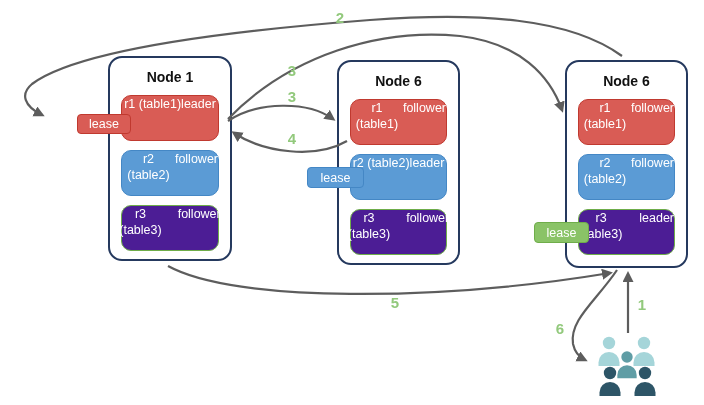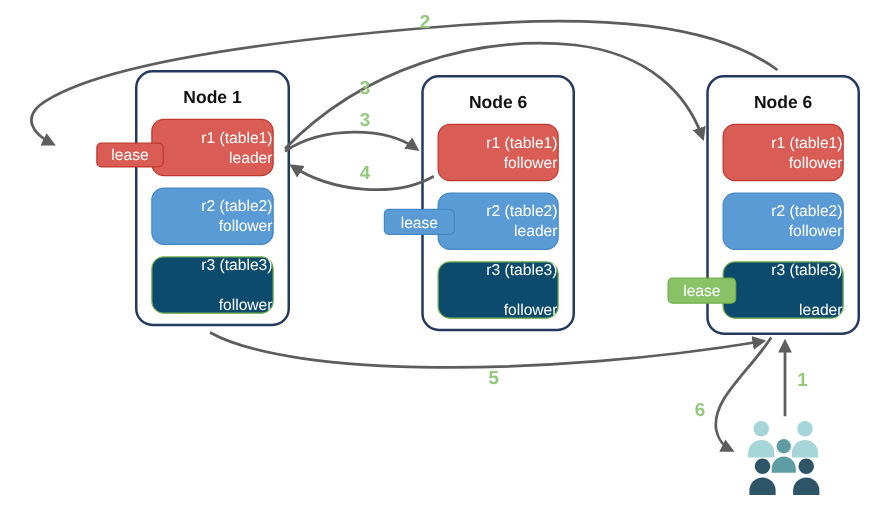--- a/index.html
+++ b/index.html
@@ -12,26 +12,26 @@
     position:absolute;box-sizing:border-box;background:#ffffff;
     border:2px solid #25395e;border-radius:14px;z-index:2;
   }
   .node-title{
     position:absolute;top:11px;left:0;right:0;text-align:center;
     font-size:14px;font-weight:bold;color:#111111;
   }
   .replica{
     position:absolute;left:11px;right:11px;height:46px;box-sizing:border-box;
     border-radius:10px;color:#ffffff;font-size:12.5px;line-height:16px;
-    display:flex;flex-direction:column;align-items:flex-end;justify-content:center;
+    display:flex;flex-direction:row;align-items:flex-start;justify-content:center;
     text-align:center;
   }
   .replica.red{background:#d95c55;border:1.5px solid #c0392f;}
   .replica.blue{background:#5b9bd5;border:1.5px solid #4487c5;}
-  .replica.green{background:#0c4a6e;border:1.5px solid #6fad4a;gap:16px;}
+  .replica.green{background:#4c1d95;border:1.5px solid #6fad4a;gap:16px;}
   .lease{
     position:absolute;box-sizing:border-box;border-radius:4px;color:#ffffff;
     font-size:12.5px;display:flex;align-items:center;justify-content:center;z-index:3;margin-left:29px;
   }
   .lease.red{background:#d95c55;border:1.5px solid #c0392f;}
   .lease.blue{background:#5b9bd5;border:1.5px solid #4487c5;}
   .lease.green{background:#8ac367;border:1.5px solid #6fad4a;}
   .step{
     position:absolute;width:14px;text-align:center;font-size:15px;font-weight:bold;
     color:#92c97c;z-index:6;

